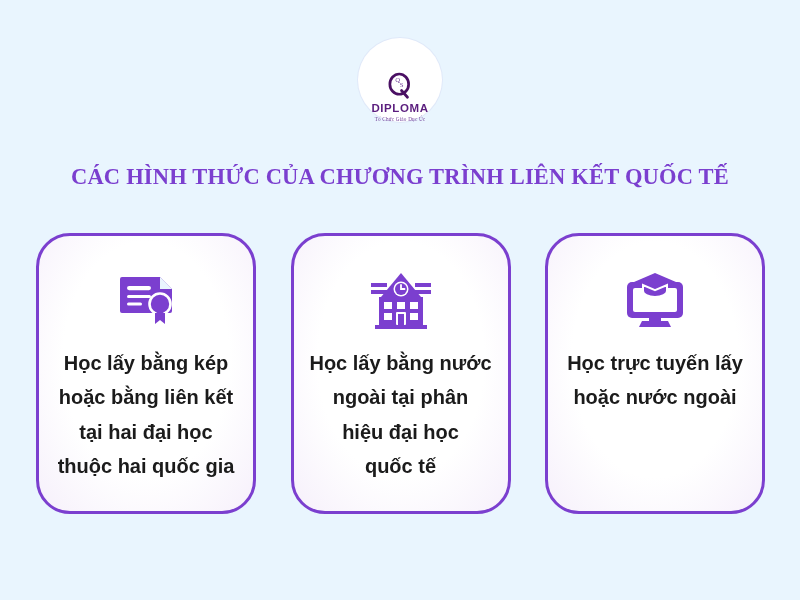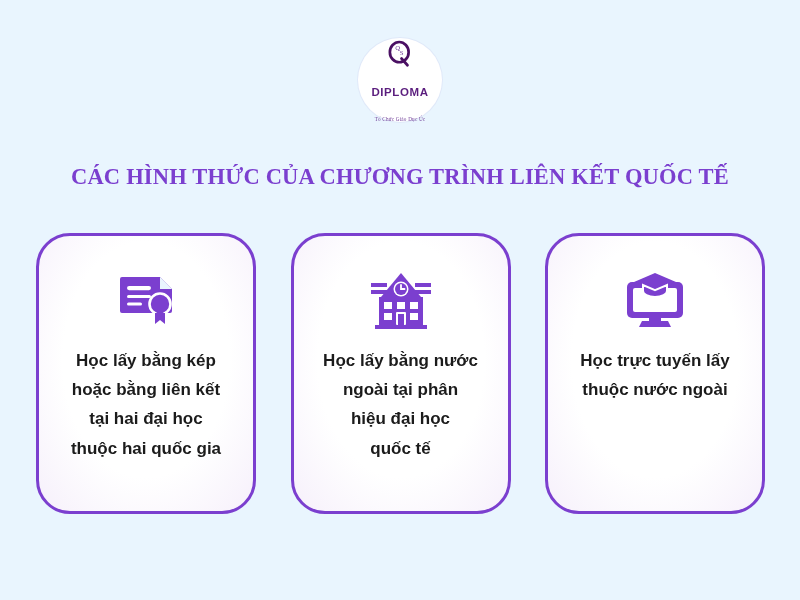--- a/index.html
+++ b/index.html
@@ -33,21 +33,21 @@
     justify-content: center;
   }
   .logo-circle {
     width: 84px;
     height: 84px;
     border-radius: 50%;
     background: #ffffff;
     display: flex;
     flex-direction: column;
     align-items: center;
-    justify-content: space-between;
+    justify-content: flex-end;
     box-shadow: 0 0 0 1px rgba(120,80,180,0.07);
   }
   .logo-mark {
     width: 30px;
     height: 30px;
     margin-top: 1px;
     margin-bottom: 1px;
     display: block;
   }
   .logo-name {
@@ -111,21 +111,21 @@
     height: 72px;
     display: flex;
     align-items: center;
     justify-content: center;
     margin-bottom: 10px;
   }
   .card-icon svg {
     display: block;
   }
   .card-text {
-    font-size: 17px;
+    font-size: 20px;
     font-weight: bold;
     color: #1b1b1b;
     text-align: center;
     line-height: 1.72;
     padding: 0 14px;
     font-family: "Liberation Sans", sans-serif;
     white-space: pre-line;
   }
 </style>
 </head>
@@ -201,17 +201,17 @@
         <svg width="62" height="56" viewBox="0 0 62 56" aria-hidden="true">
           <rect x="3" y="10" width="56" height="36" rx="5" fill="#7b3fcf"></rect>
           <rect x="9" y="16" width="44" height="24" rx="2" fill="#ffffff"></rect>
           <rect x="25" y="45" width="12" height="6" fill="#7b3fcf"></rect>
           <path d="M18 49 h26 l3 6 H15 z" fill="#7b3fcf"></path>
           <path d="M31 1 L52 10 L31 19 L10 10 Z" fill="#7b3fcf"></path>
           <path d="M19 13 v6 a12 6 0 0 0 24 0 v-6 l-12 5.2 z" fill="#7b3fcf" stroke="#ffffff" stroke-width="2"></path>
         </svg>
       </div>
       <div class="card-text">Học trực tuyến lấy
-thuộc nước ngoài</div>
+hoặc nước ngoài</div>
     </div>
 
   </div>
 </div>
 
 </body></html>

